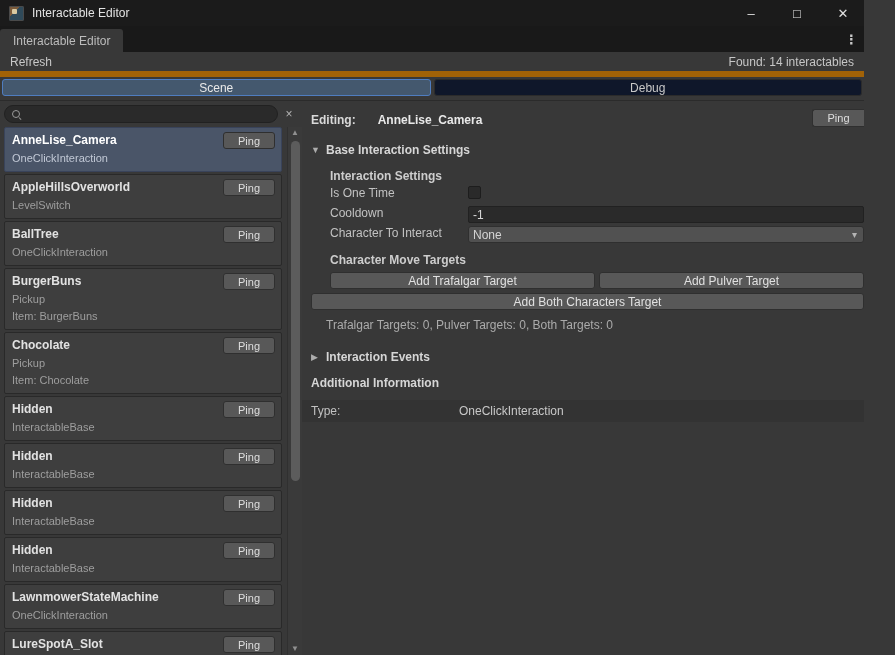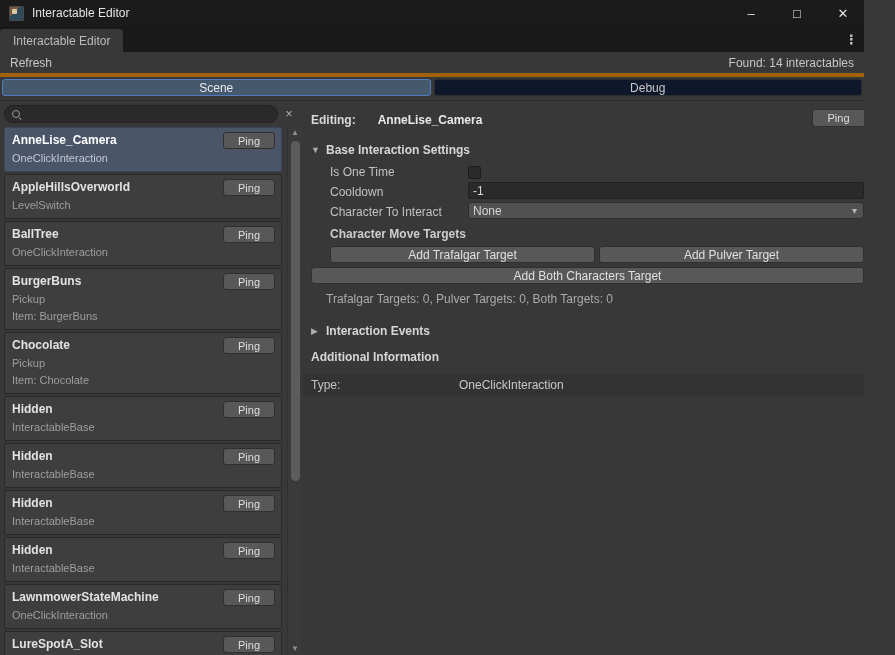--- a/index.html
+++ b/index.html
@@ -20,21 +20,21 @@
   .win-title { color:#e4e4e4; font-size:12px; }
   .win-controls { margin-left:auto; display:flex; align-items:center; }
   .win-btn { width:30px; height:24px; display:flex; align-items:center; justify-content:center; color:#e0e0e0; font-size:13px; margin-left:16px; }
 
   
   .tabstrip { height:26px; flex:0 0 auto; background:#191919; display:flex; align-items:flex-end; }
   .tab { height:23px; background:#383838; color:#bdbdbd; padding:0 13px; display:flex; align-items:center; font-size:12px; border-radius:3px 3px 0 0; }
   .tab-menu { margin-left:auto; align-self:center; color:#c8c8c8; font-size:13px; padding:0 6px; font-weight:bold; }
 
   
-  .toolbar { height:25px; flex:0 0 auto; background:#383838; border-bottom:4px solid #a16207; display:flex; align-items:center; padding:0 8px; }
+  .toolbar { height:25px; flex:0 0 auto; background:#383838; border-bottom:6px solid #a16207; display:flex; align-items:center; padding:0 8px; }
   .refresh-btn { color:#c8c8c8; padding:2px 10px 2px 2px; }
   .found-label { margin-left:auto; color:#c6c6c6; padding-right:2px; }
 
   
   .viewtabs { height:24px; flex:0 0 auto; display:flex; gap:3px; padding:2px 2px 4px 2px; background:#383838; border-bottom:1px solid #2b2b2b; }
   .viewtab { flex:1; display:flex; align-items:center; justify-content:center; background:#0f172a; border:1px solid #2b2b2b; border-radius:3px; color:#c8c8c8; }
   .viewtab.active { background:#44586e; border-color:#4f7dc0; color:#e9e9e9;text-align:center; }
 
   
   .content { flex:1; display:flex; min-height:0; }
@@ -75,21 +75,21 @@
   .foldout { display:flex; align-items:center; margin-left:9px; height:18px; color:#d6d6d6; font-weight:bold; }
   .foldout .tri { width:15px; font-size:9px; color:#acacac; font-weight:normal; }
   .foldout.base { margin-top:14px; }
   .foldout.events { margin-top:16px; }
 
   .section-h { font-weight:bold; color:#cdcdcd; }
   .section-h.first { margin:10px 0 3px 28px; }
   .section-h.move { margin:8px 0 5px 28px; }
   .section-h.add { margin:10px 0 6px 9px; color:#d6d6d6; }
 
-  .prop-row { display:flex; align-items:flex-end; height:19px; margin:1px 0 1px 28px; }
+  .prop-row { display:flex; align-items:flex-start; height:19px; margin:1px 0 1px 28px; }
   .prop-row:first-of-type { margin-top:2px; }
   .prop-label { width:138px; flex:0 0 auto; color:#c2c2c2; }
   .checkbox { width:13px; height:13px; background:#2a2a2a; border:1px solid #1d1d1d; border-radius:2px; }
   .text-field { flex:1; height:17px; background:#2a2a2a; border:1px solid #212121; border-radius:2px; color:#d8d8d8; font:inherit; padding:0 4px; outline:none; }
   .dropdown { flex:1; height:17px; background:#515151; border:1px solid #2f2f2f; border-radius:3px; display:flex; align-items:center; padding:0 4px; color:#d4d4d4; }
   .dropdown .dd-arrow { margin-left:auto; color:#b4b4b4; font-size:10px; padding-right:2px; }
 
   .btn { background:#585858; border:1px solid #2f2f2f; border-radius:3px; color:#e0e0e0; font-size:12px; display:flex; align-items:center; justify-content:center; height:17px; }
   .btn-row { display:flex; gap:4px; margin:3px 0 0 28px; }
   .btn-row .btn { flex:1; }
@@ -233,20 +233,21 @@
         <span class="edit-label">Editing:</span>
         <span class="edit-value">AnneLise_Camera</span>
         <div class="header-ping">Ping</div>
       </div>
 
       <div class="foldout base">
         <span class="tri">▼</span>
         <span>Base Interaction Settings</span>
       </div>
 
+      <div class="section-h first">Interaction Settings</div>
 
       <div class="prop-row">
         <span class="prop-label">Is One Time</span>
         <span class="checkbox"></span>
       </div>
 
       <div class="prop-row">
         <span class="prop-label">Cooldown</span>
         <input class="text-field" value="-1" style="">
       </div>

